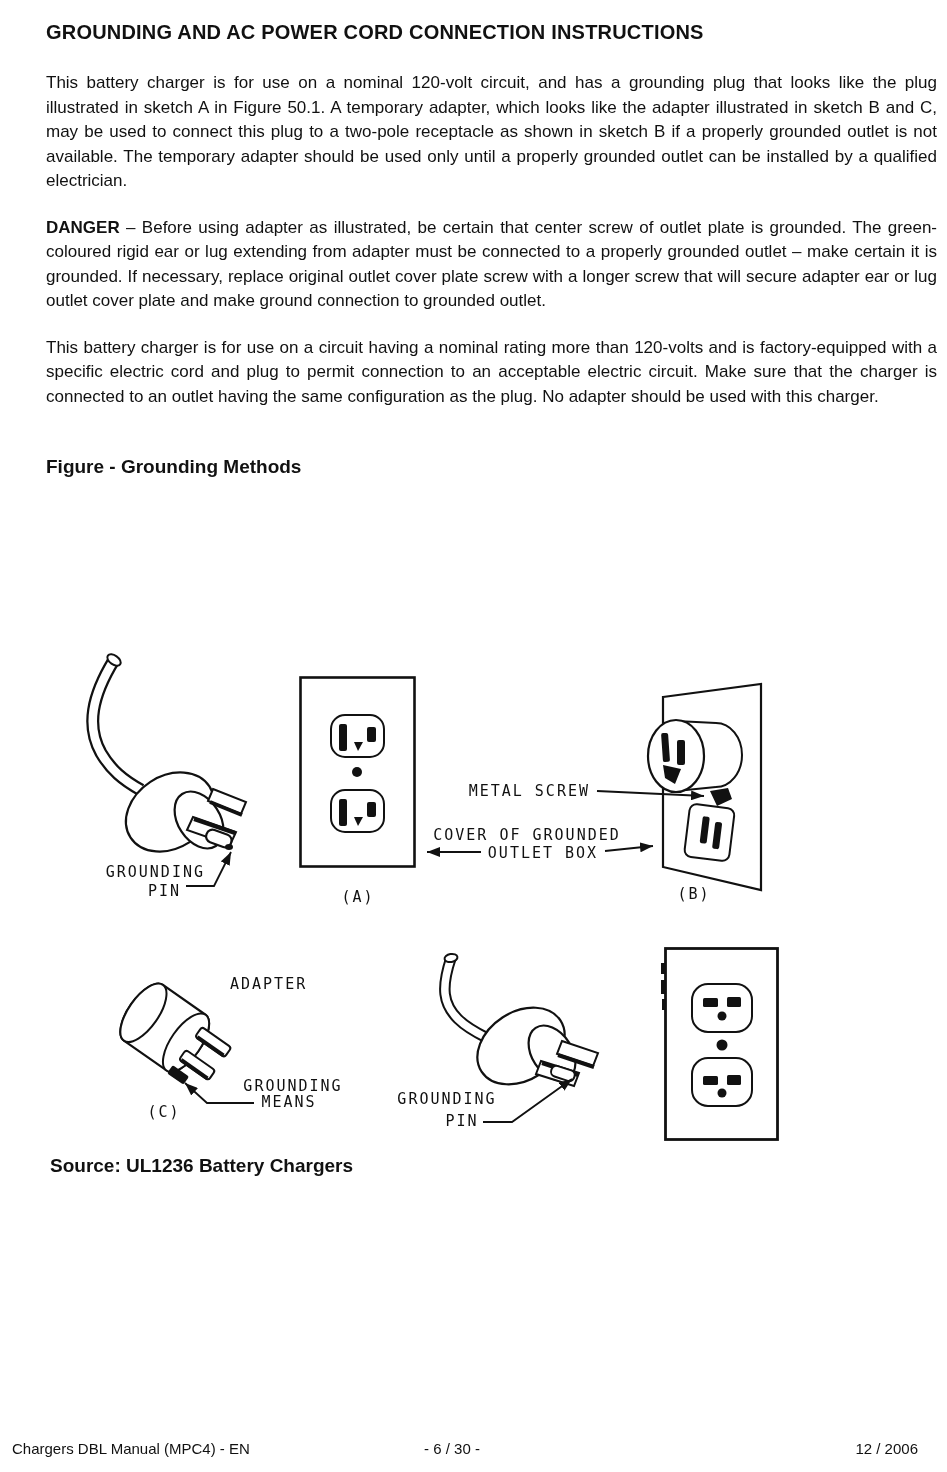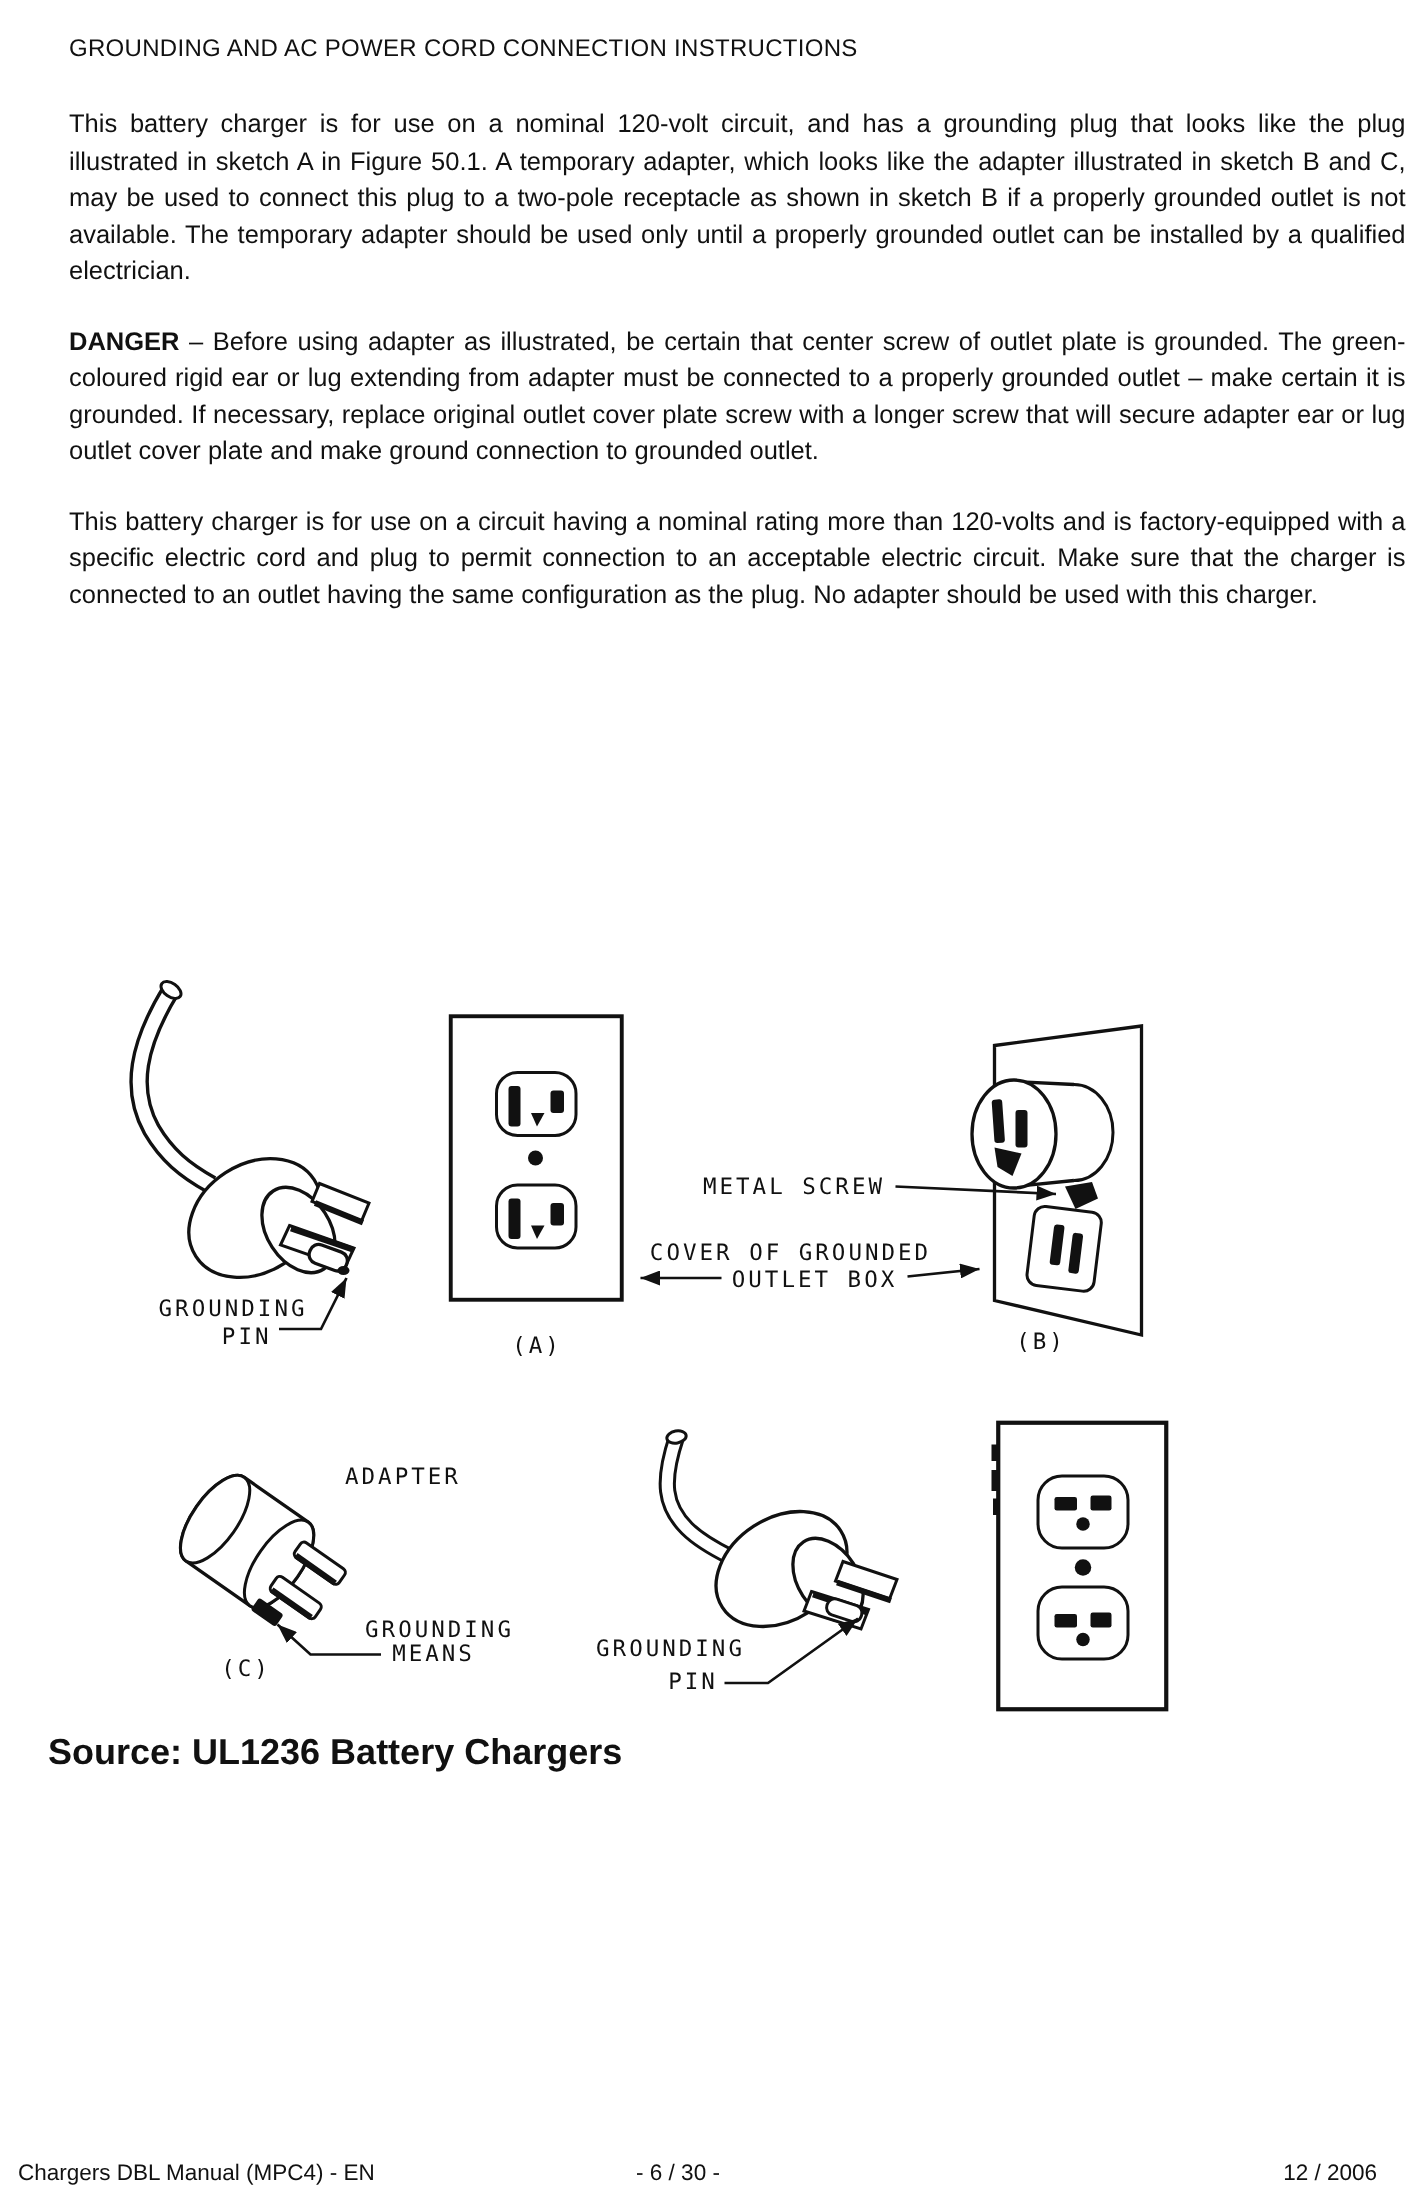--- a/index.html
+++ b/index.html
@@ -2,25 +2,25 @@
 <html><head>
 <meta charset="utf-8">
 <style>
   html,body{margin:0;padding:0;}
   body{
     width:947px;height:1472px;background:#ffffff;position:relative;
     font-family:"Liberation Sans", sans-serif;color:#111;
     -webkit-font-smoothing:antialiased;overflow:hidden;
   }
   .content{position:absolute;left:46px;top:21px;width:891px;}
-  h1.title{font-size:16px;line-height:23px;font-weight:normal;margin:0 0 27px 0;letter-spacing:0.2px;}
+  h1.title{font-size:20px;line-height:23px;font-weight:bold;margin:0 0 27px 0;letter-spacing:0.2px;}
   .para{font-size:17px;line-height:24.5px;text-align:justify;margin:0 0 22px 0;}
   .para .lead{text-align:left;}
   .fig-caption{font-size:19px;font-weight:bold;margin-top:47px;}
-  .source-line{position:absolute;left:32px;top:1155px;font-size:24px;font-weight:bold;}
+  .source-line{position:absolute;left:50px;top:1155px;font-size:19px;font-weight:bold;}
   .figure-svg{position:absolute;left:0;top:630px;}
   .footer{position:absolute;left:0;top:1440px;width:947px;font-size:15px;}
   .footer .f-left{position:absolute;left:12px;top:0;}
   .footer .f-center{position:absolute;left:452px;top:0;transform:translateX(-50%);white-space:nowrap;}
   .footer .f-right{position:absolute;right:29px;top:0;}
   
   .ln{fill:none;stroke:#111;stroke-width:2.2;}
   .fw{fill:#fff;stroke:#111;stroke-width:2.2;}
   .fw2{fill:#fff;stroke:#111;stroke-width:2;}
   .fb{fill:#111;stroke:none;}
@@ -39,20 +39,21 @@
   </div>
 
   <div class="para">
     <b>DANGER</b><span> – Before using adapter as illustrated, be certain that center screw of outlet plate is grounded. The green-coloured rigid ear or lug extending from adapter must be connected to a properly grounded outlet – make certain it is grounded. If necessary, replace original outlet cover plate screw with a longer screw that will secure adapter ear or lug outlet cover plate and make ground connection to grounded outlet.</span>
   </div>
 
   <div class="para">
     <div>This battery charger is for use on a circuit having a nominal rating more than 120-volts and is factory-equipped with a specific electric cord and plug to permit connection to an acceptable electric circuit. Make sure that the charger is connected to an outlet having the same configuration as the plug. No adapter should be used with this charger.</div>
   </div>
 
+  <div class="fig-caption">Figure - Grounding Methods</div>
 </div>
 
 <svg class="figure-svg" width="947" height="530" viewBox="0 630 947 530" xmlns="http://www.w3.org/2000/svg">
   <defs>
     <marker id="arr" markerUnits="userSpaceOnUse" markerWidth="14" markerHeight="10" refX="13" refY="5" orient="auto">
       <path d="M0,0 L13,5 L0,10 Z" fill="#111"></path>
     </marker>
   </defs>
 
   <g>

